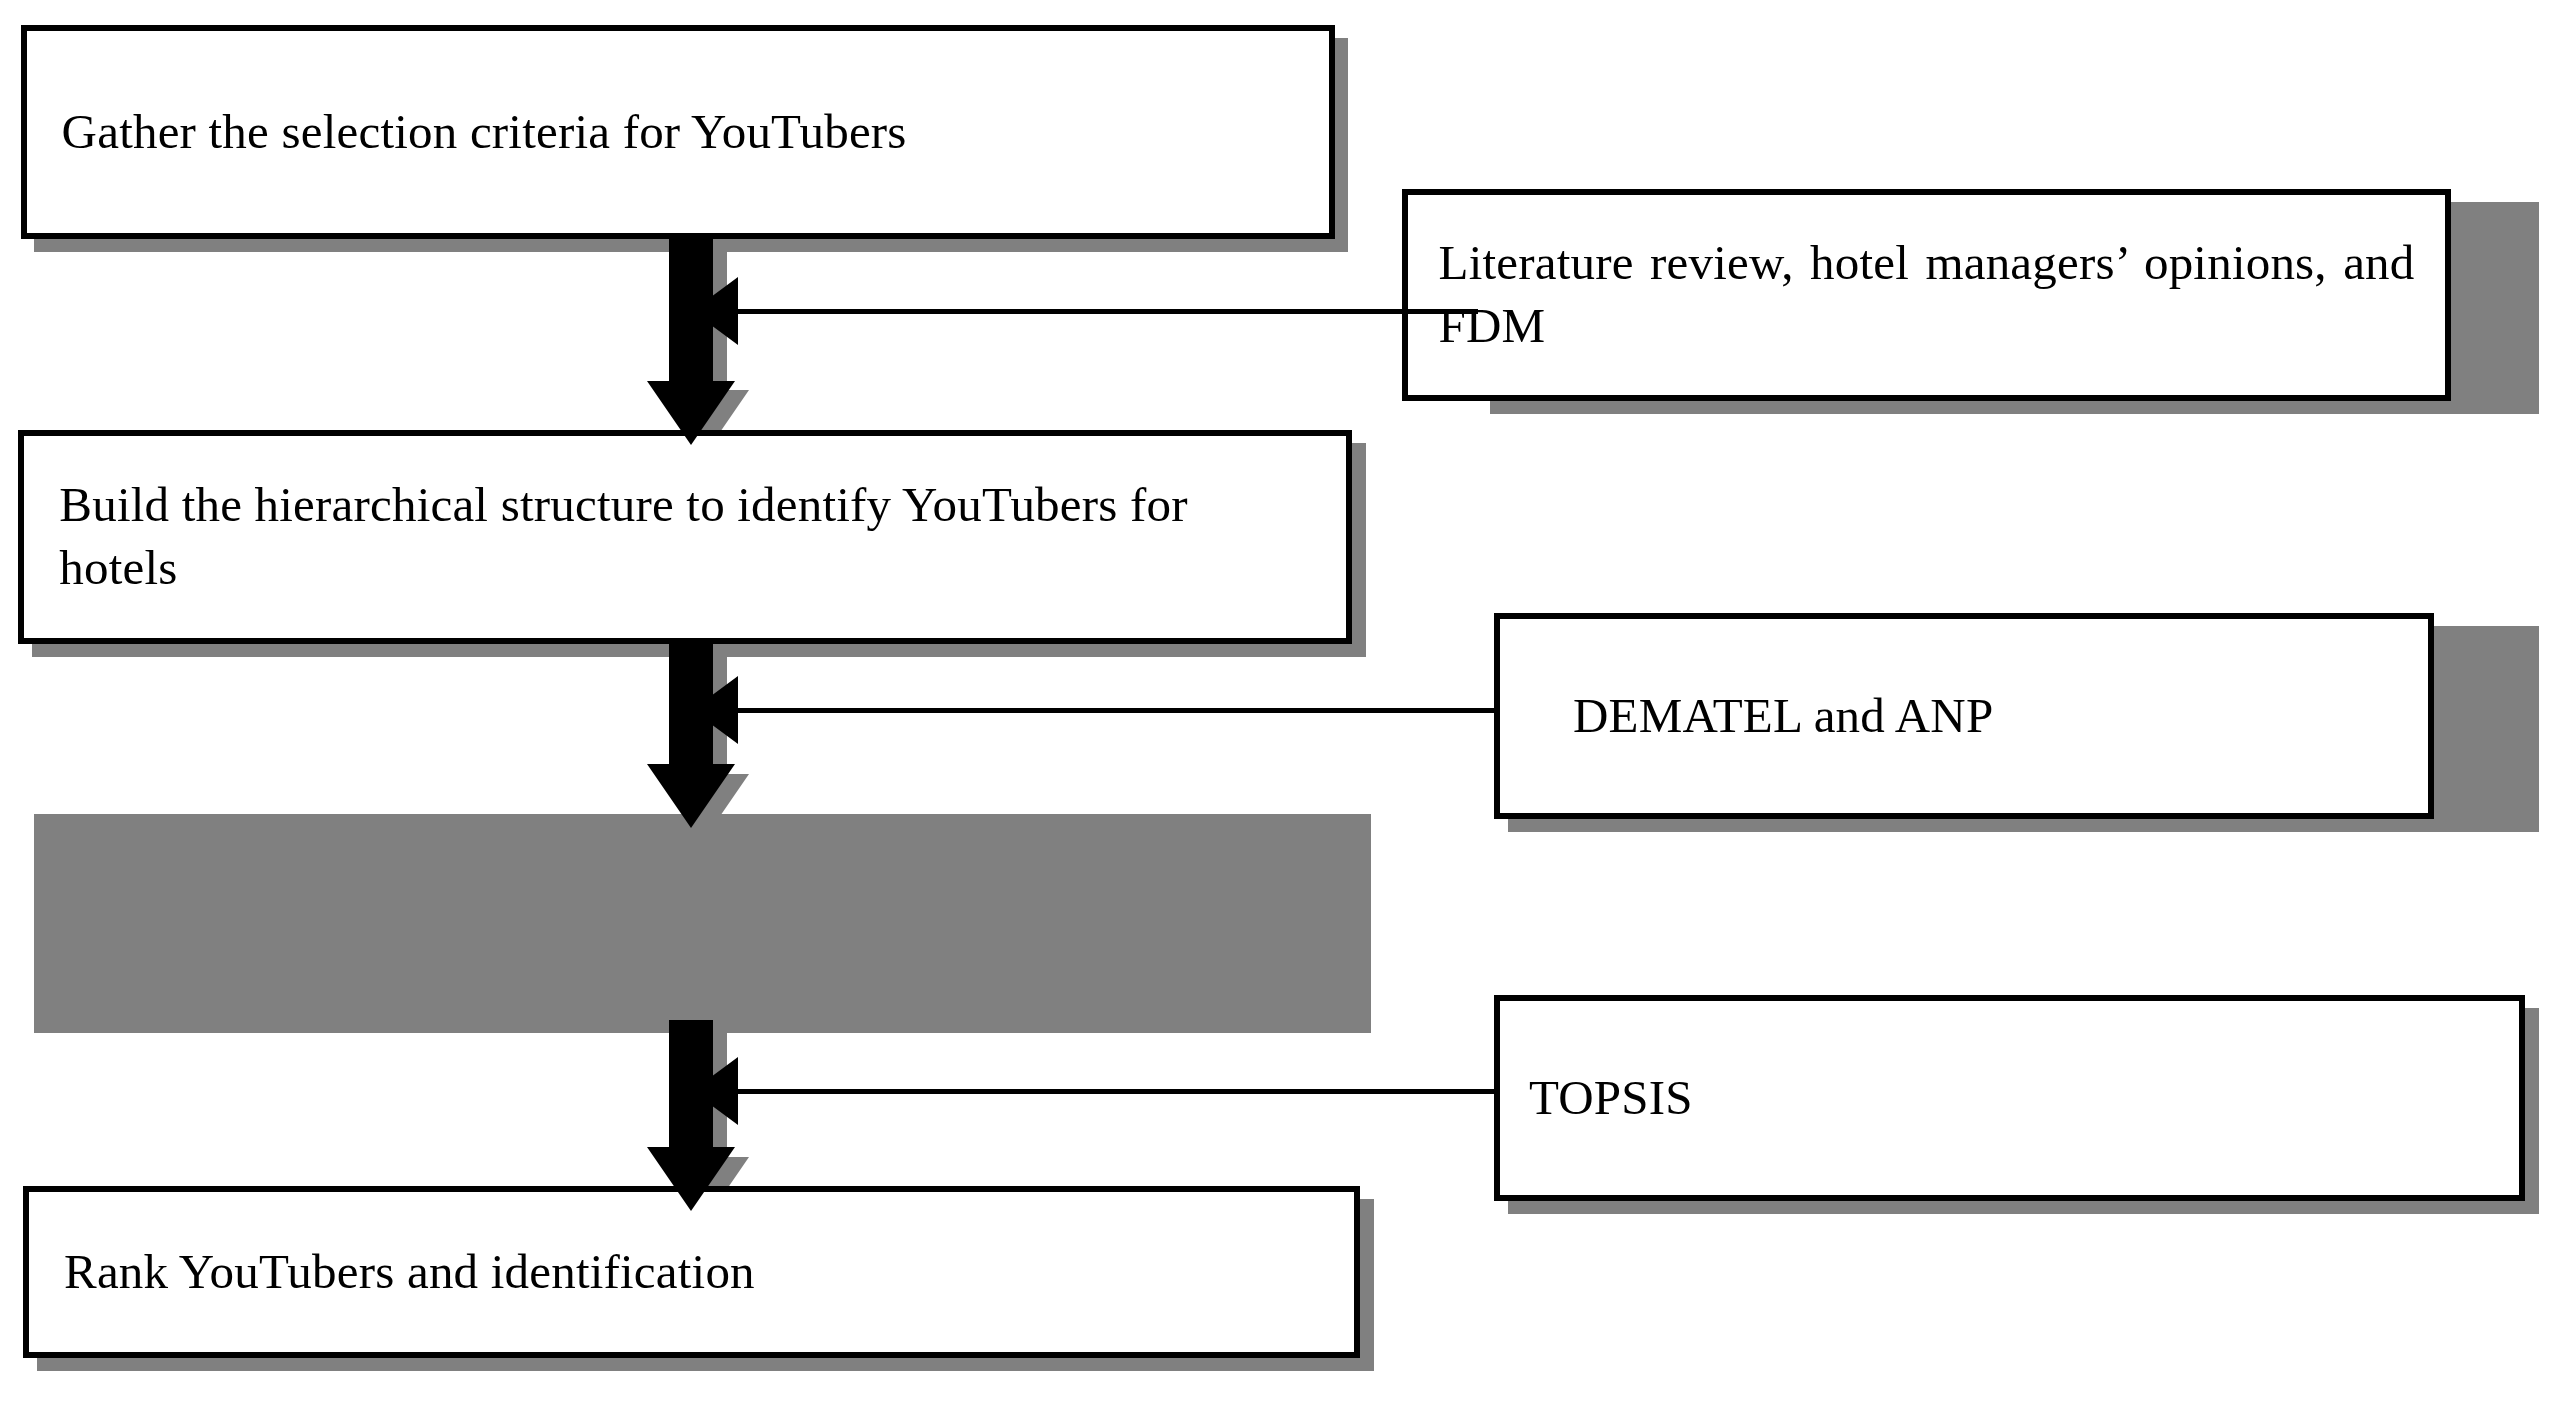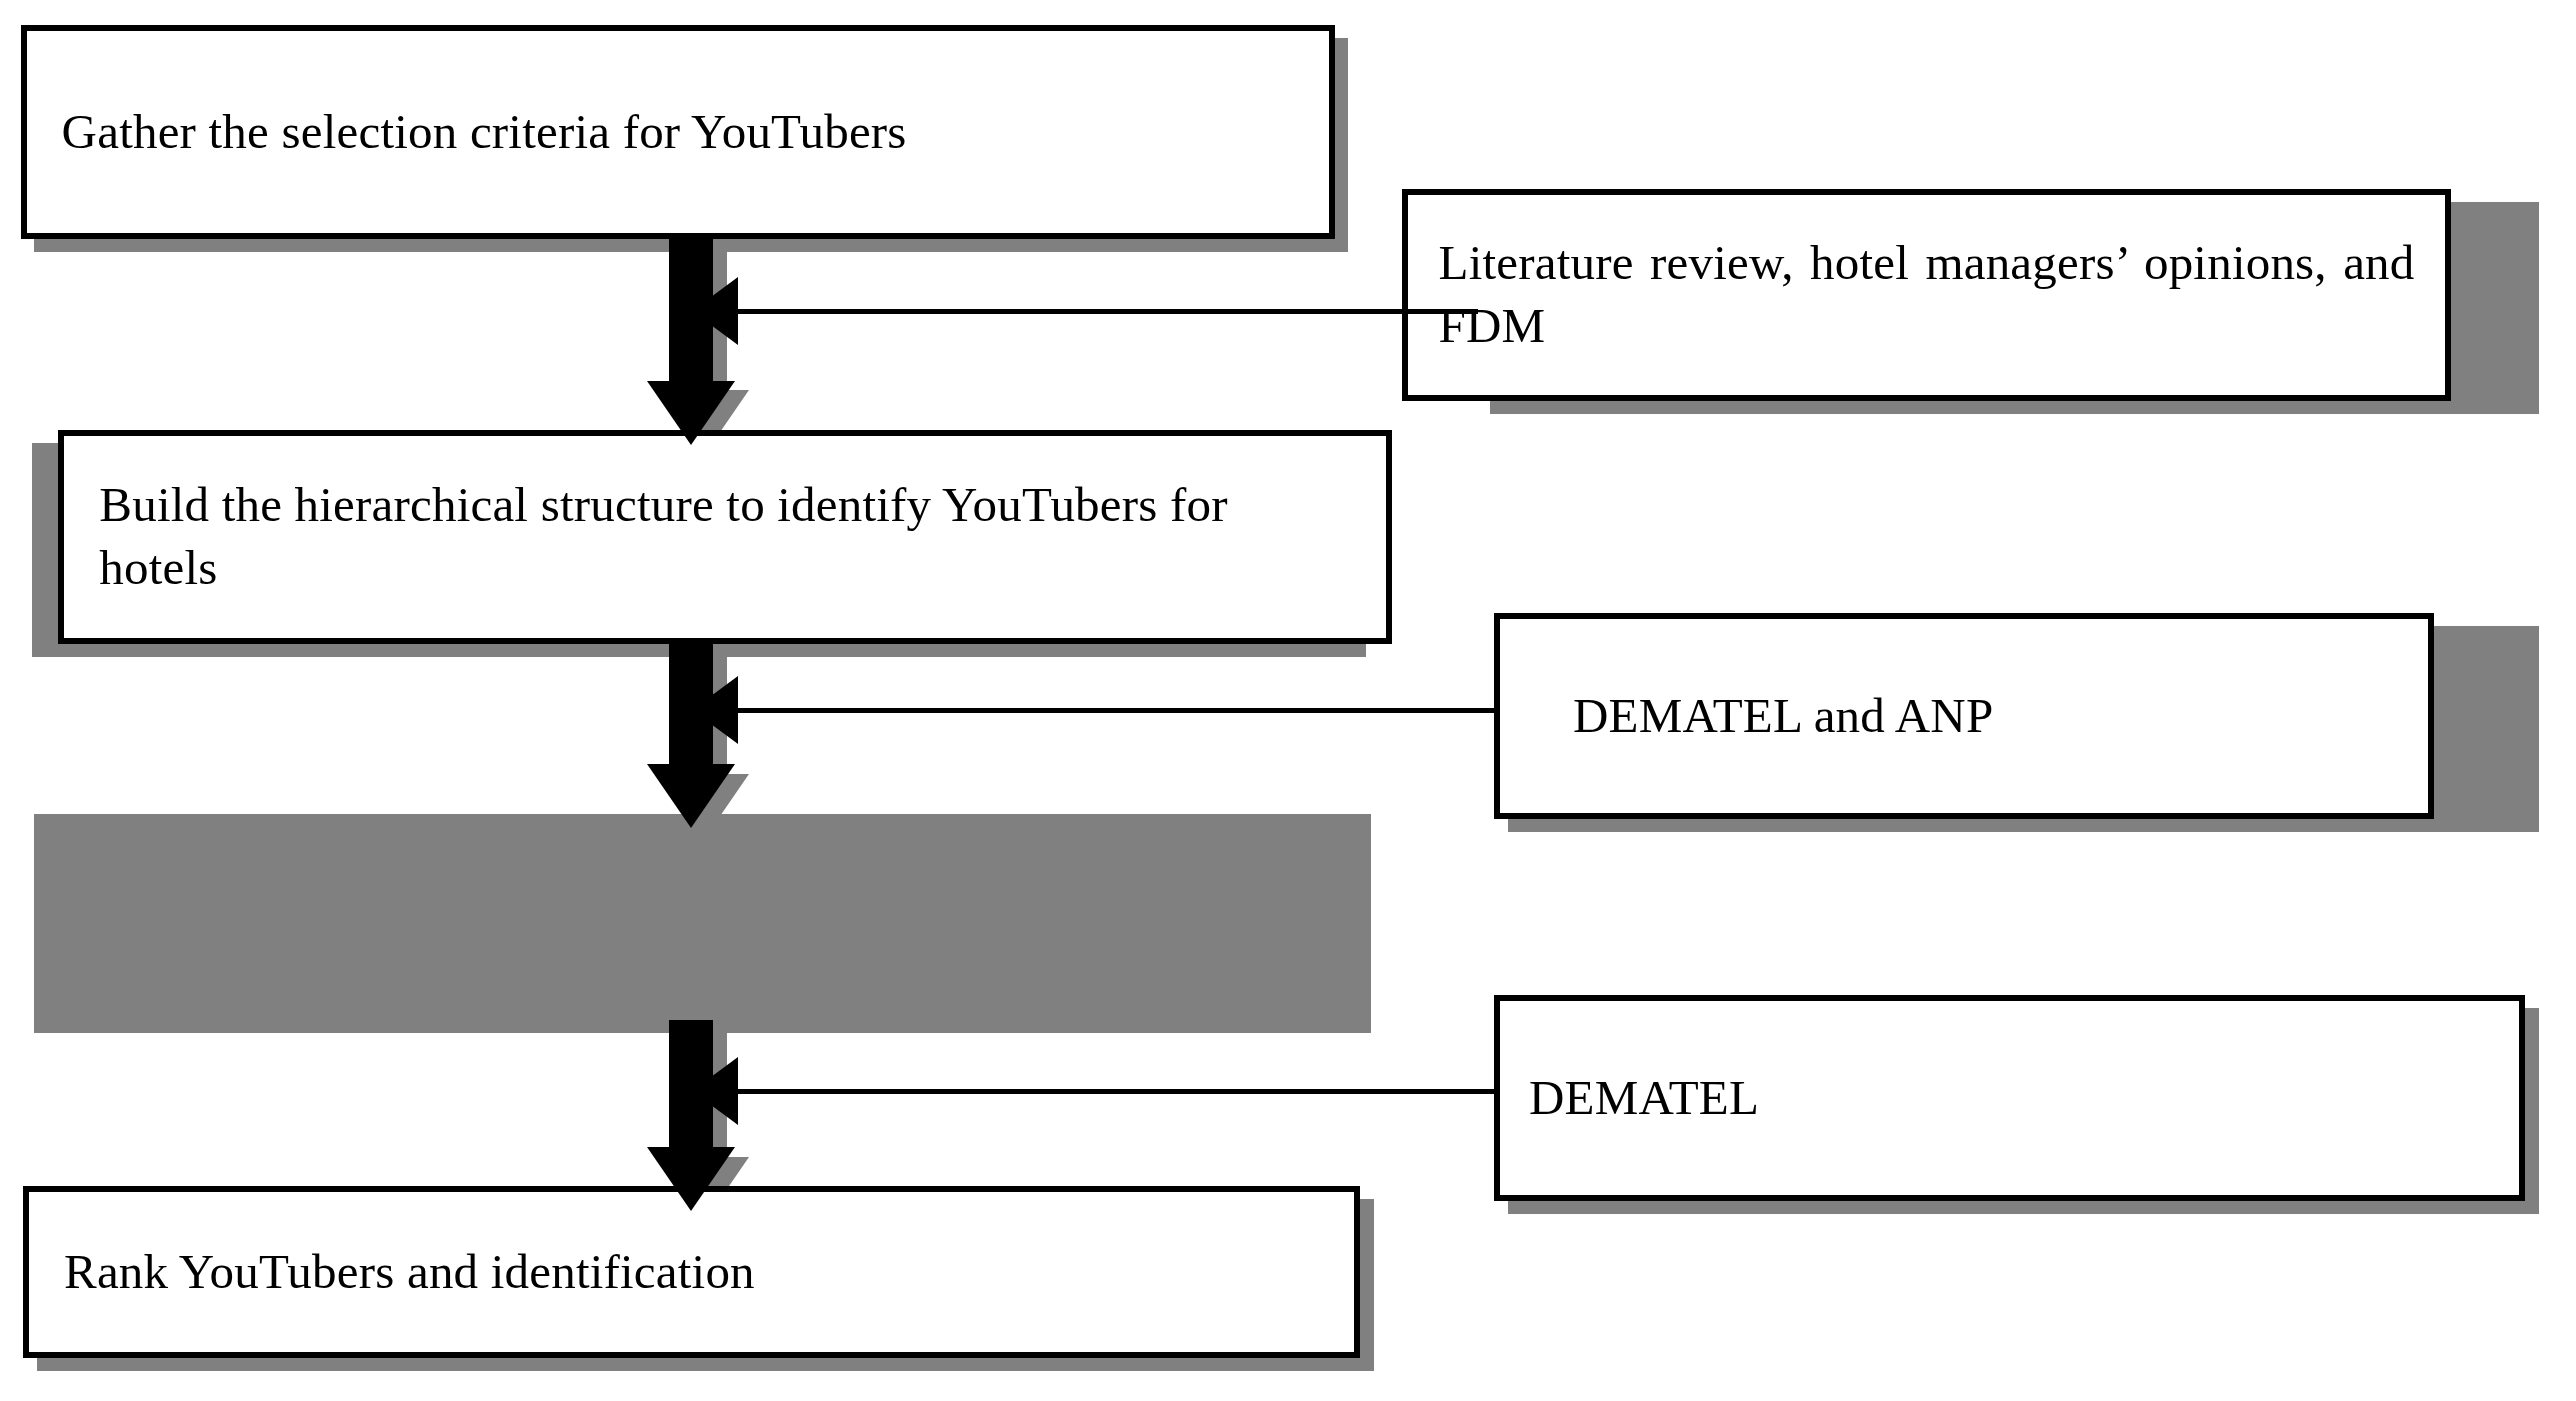--- a/index.html
+++ b/index.html
@@ -119,21 +119,21 @@
     <div class="ahead"></div>
     <div class="line" style="width:743px;"></div>
   </div>
 
   <div class="box-shadow" style="left:1490px; top:202px; width:1049px; height:212px;"></div>
   <div class="box" style="left:1402px; top:189px; width:1049px; height:212px;">
     <div class="box-text t-just">Literature review, hotel managers’ opinions, and FDM</div>
   </div>
 
   <div class="box-shadow" style="left:32px; top:443px; width:1334px; height:214px;"></div>
-  <div class="box" style="left:18.3px; top:430px; width:1334px; height:214px;margin-left:40px;">
+  <div class="box" style="left:18.3px; top:430px; width:1334px; height:214px;">
     <div class="box-text t-center">Build the hierarchical structure to identify YouTubers for hotels</div>
   </div>
 
   <div class="varrow-sh" style="left:661px; top:653px; width:89px; height:183px;">
     <div class="shaft" style="height:121px;"></div>
     <div class="head" style="top:121px;"></div>
   </div>
   <div class="varrow" style="left:647px; top:643px; width:89px; height:183px;">
     <div class="shaft" style="height:121px;"></div>
     <div class="head" style="top:121px;"></div>
@@ -160,21 +160,21 @@
     <div class="head" style="top:127px;"></div>
   </div>
 
   <div class="conn" style="left:692px; top:1089px; width:804px; height:5.3px;">
     <div class="ahead"></div>
     <div class="line" style="width:762px;"></div>
   </div>
 
   <div class="box-shadow" style="left:1508px; top:1008px; width:1031px; height:206px;"></div>
   <div class="box" style="left:1494px; top:995px; width:1031px; height:206px;">
-    <div class="box-text t-left">DEMATEL</div>
+    <div class="box-text t-left">TOPSIS</div>
   </div>
 
   <div class="box-shadow" style="left:37px; top:1199px; width:1337px; height:172px;"></div>
   <div class="box" style="left:23px; top:1186px; width:1337px; height:172px;">
     <div class="box-text t-center">Rank YouTubers and identification</div>
   </div>
 
 </div>
 
 

